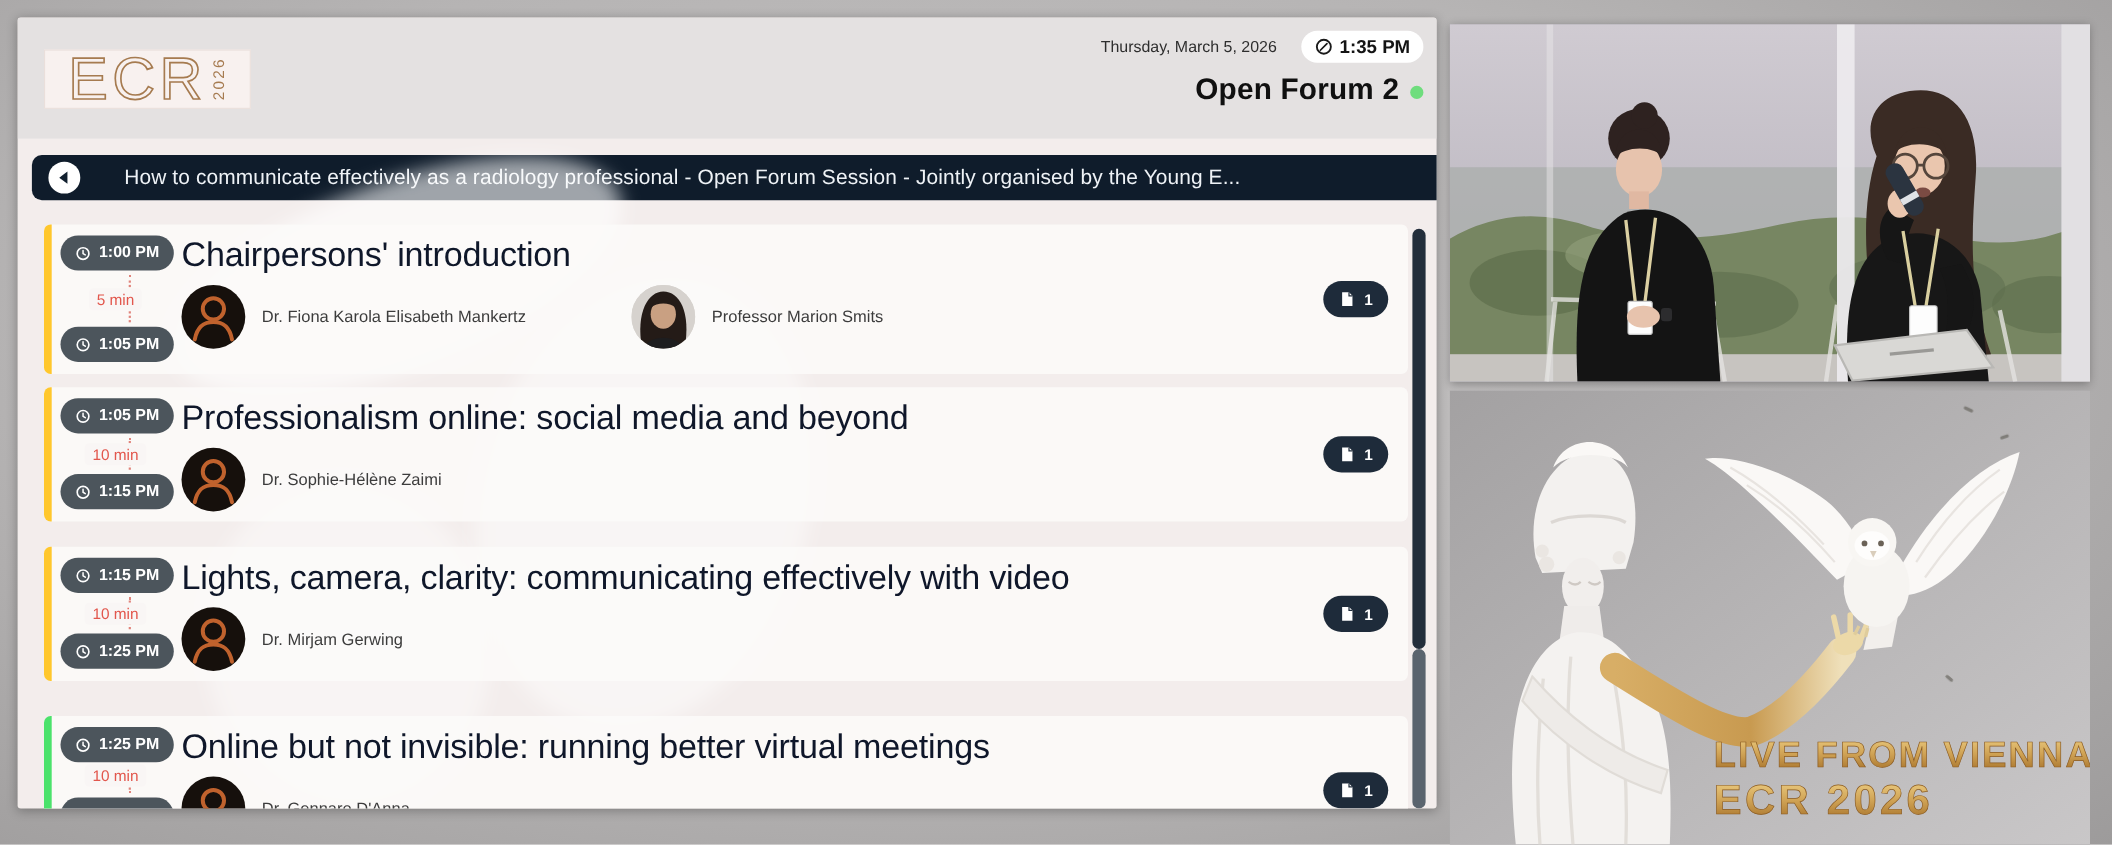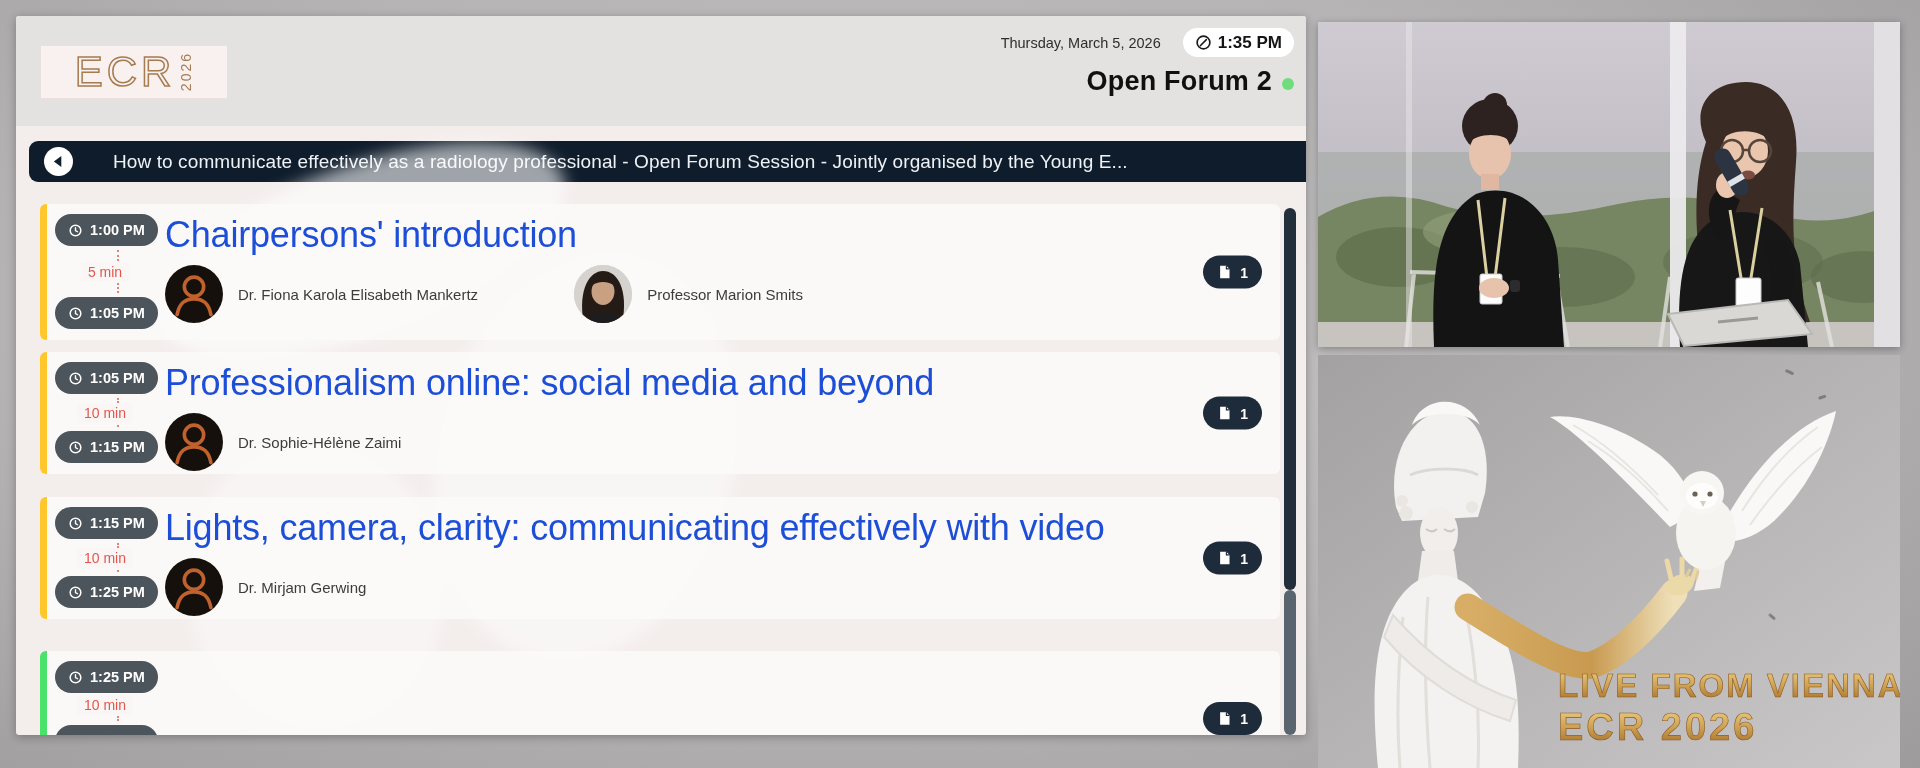--- a/index.html
+++ b/index.html
@@ -11,21 +11,21 @@
 
   
   .app-panel { position:absolute; left:16px; top:16px; width:1290px; height:719px;
     background:#f3edec; border-radius:3px; overflow:hidden;
     box-shadow:0 2px 10px rgba(0,0,0,.28); }
   .header-strip { position:absolute; left:0; top:0; width:100%; height:110px; background:#e4e1e1; }
 
   .logo-box { position:absolute; left:24px; top:29px; width:188px; height:54px;
     background:#f8f1ef; display:flex; align-items:center; justify-content:center; gap:4px;
     border:1px solid #eadfdb; }
-  .logo-ecr { font-size:42px; line-height:1; letter-spacing:4px; color:transparent;
+  .logo-ecr { font-size:54px; line-height:1; letter-spacing:4px; color:transparent;
     -webkit-text-stroke:1.5px #a67b50; font-weight:400; }
   .logo-year { writing-mode:vertical-rl; transform:rotate(180deg); font-size:14px;
     letter-spacing:2px; color:#a67b50; line-height:1; }
 
   .date-row { position:absolute; right:12px; top:12px; display:flex; align-items:center; gap:22px; }
   .date-label { font-size:14.5px; color:#2e2e2e; }
   .time-pill-white { display:flex; align-items:center; gap:6px; background:#ffffff;
     height:29px; padding:0 12px; border-radius:15px; font-size:17px; font-weight:700; color:#141414; }
   .time-pill-white svg { width:17px; height:17px; }
 
@@ -66,21 +66,21 @@
   .end-pill { bottom:10px; }
   .talk-row:nth-of-type(4) .end-pill { bottom:43px; }
   .dot-line { position:absolute; left:62px; top:46px; bottom:46px; border-left:2px dotted #e0837b; }
   .talk-row:nth-of-type(4) .dot-line { bottom:79px; }
   .duration { position:absolute; left:50px; top:50%; transform:translate(-50%,-50%);
     color:#E2574D; font-size:14px; font-weight:500; background:#f9f6f5; padding:2px 7px;
     border-radius:4px; white-space:nowrap; }
   .talk-row:nth-of-type(4) .duration { top:44px; transform:translate(-50%,0); }
 
   .talk-main { position:absolute; left:125px; top:10px; right:120px; }
-  .talk-title { font-size:36px; font-weight:500; color:#1d4ed8; letter-spacing:-.2px; }
+  .talk-title { font-size:31px; font-weight:500; color:#0f172a; letter-spacing:-.2px; }
   .speakers { display:flex; align-items:center; gap:96px; margin-top:9px; }
   .speaker { display:flex; align-items:center; gap:15px; }
   .avatar { width:58px; height:58px; border-radius:50%; background:#16100c; overflow:hidden; flex:none; }
   .avatar svg { width:100%; height:100%; display:block; }
   .avatar .photo-face { display:none; }
   .avatar.photo { background:#d8d4d0; }
   .avatar.photo .photo-face { display:block; }
   .speaker-name { font-size:15px; color:#3c3c3c; }
 
   .doc-badge { position:absolute; right:18px; top:50%; transform:translateY(-50%);
@@ -301,20 +301,35 @@
       </div>
       <div class="dot-line"></div>
       <div class="duration">10 min</div>
       <div class="time-pill end-pill">
         <svg class="clock" viewBox="0 0 24 24">
                 <circle cx="12" cy="12" r="8.5" fill="none" stroke="#fff" stroke-width="2.4"></circle>
                 <path d="M12 7.5 V12 L15.2 14" fill="none" stroke="#fff" stroke-width="2.2" stroke-linecap="round"></path>
               </svg>
         <span>1:35 PM</span>
       </div>
+    </div>
+    <div class="talk-main">
+      <div class="talk-title">Online but not invisible: running better virtual meetings</div>
+      <div class="speakers">
+  <div class="speaker">
+    <div class="avatar">
+      <svg class="person" viewBox="0 0 48 48">
+                    <circle cx="24" cy="18" r="8" fill="none" stroke="#C0622D" stroke-width="3"></circle>
+                    <path d="M10 41 C12 31 17 28 24 28 C31 28 36 31 38 41" fill="none" stroke="#C0622D" stroke-width="3" stroke-linecap="round"></path>
+                  </svg>
+
+    </div>
+    <span class="speaker-name">Dr. Gennaro D'Anna</span>
+  </div>
+</div>
     </div>
     <div class="doc-badge">
       <svg class="doc-icon" viewBox="0 0 24 24">
               <path d="M5 2 h10 l5 5 v15 H5 Z" fill="#ffffff"></path>
               <path d="M15 2 v5 h5" fill="none" stroke="#1E2B3A" stroke-width="1.8"></path>
             </svg>
       <span>1</span>
     </div>
   </div>
 </div>

